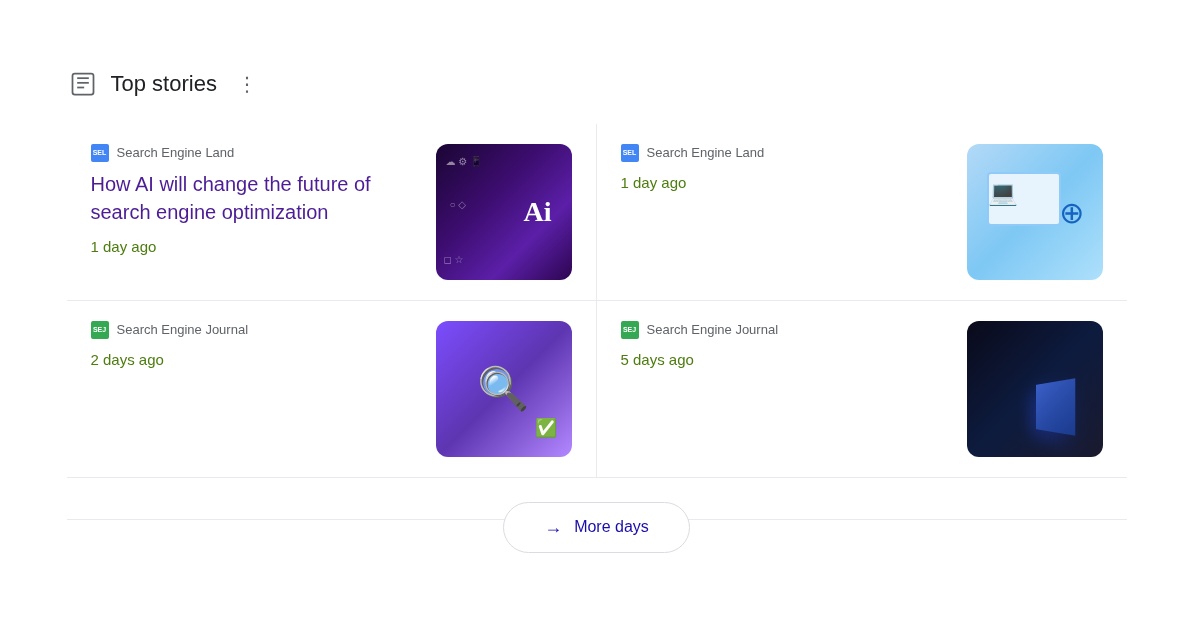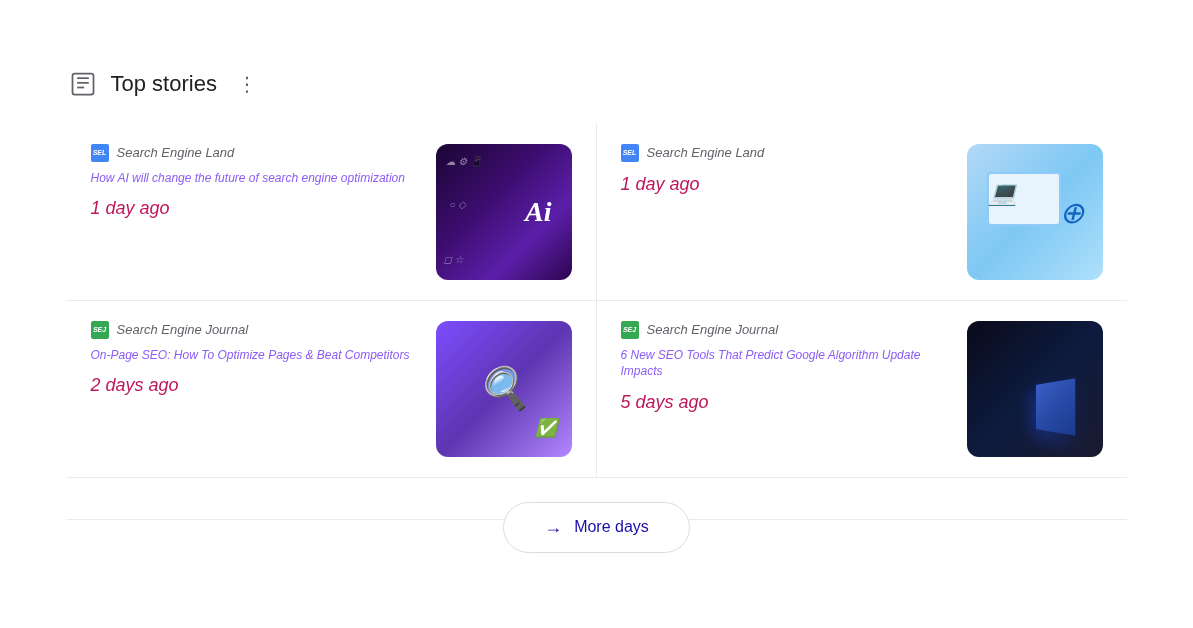--- a/index.html
+++ b/index.html
@@ -49,21 +49,20 @@
     }
     .story-card {
       padding: 20px 24px;
       display: flex;
       flex-direction: row;
       justify-content: space-between;
       align-items: flex-start;
       border-bottom: 1px solid #e8eaed;
       cursor: pointer;
       gap: 16px;
-      font-style: italic;
     }
     .story-card:nth-child(1), .story-card:nth-child(3) {
       border-right: 1px solid #e8eaed;
     }
     .story-left {
       flex: 1;
       display: flex;
       flex-direction: column;
       gap: 8px;
     }
@@ -88,28 +87,28 @@
       background: #4285f4;
     }
     .source-logo.sej {
       background: #34a853;
     }
     .source-name {
       font-size: 13px;
       color: #5f6368;
     }
     .story-title {
-      font-size: 12px;
-      color: #8b5cf6;
+      font-size: 20px;
+      color: #4c1d95;
       line-height: 1.4;
       font-weight: 400;
     }
     .story-time {
-      font-size: 18px;
-      color: #be185d;
+      font-size: 15px;
+      color: #4d7c0f;
       margin-top: 4px;
     }
     .story-image {
       width: 136px;
       height: 136px;
       border-radius: 12px;
       flex-shrink: 0;
       overflow: hidden;
       display: flex;
       align-items: center;
@@ -279,38 +278,36 @@
     </div>
 
     <div class="story-card">
       <div class="story-left">
         <div class="source-row">
           <div class="source-logo sej">
             <span style="font-size:7px;font-weight:700;">SEJ</span>
           </div>
           <span class="source-name">Search Engine Journal</span>
         </div>
-        <div class="story-title">On-Page SEO: How To Optimize Pages &amp; Beat Competitors</div>
         <div class="story-time">2 days ago</div>
       </div>
       <div class="story-image img-onpage">
         <span style="font-size:42px;">🔍</span>
         <span style="position:absolute;bottom:18px;right:14px;font-size:18px;">✅</span>
       </div>
     </div>
 
     <div class="story-card">
       <div class="story-left">
         <div class="source-row">
           <div class="source-logo sej">
             <span style="font-size:7px;font-weight:700;">SEJ</span>
           </div>
           <span class="source-name">Search Engine Journal</span>
         </div>
-        <div class="story-title">6 New SEO Tools That Predict Google Algorithm Update Impacts</div>
         <div class="story-time">5 days ago</div>
       </div>
       <div class="story-image img-dark"></div>
     </div>
 
   </div>
 
   <div class="more-news-row">
     <div class="more-news-line"></div>
     <button class="more-news-btn">

